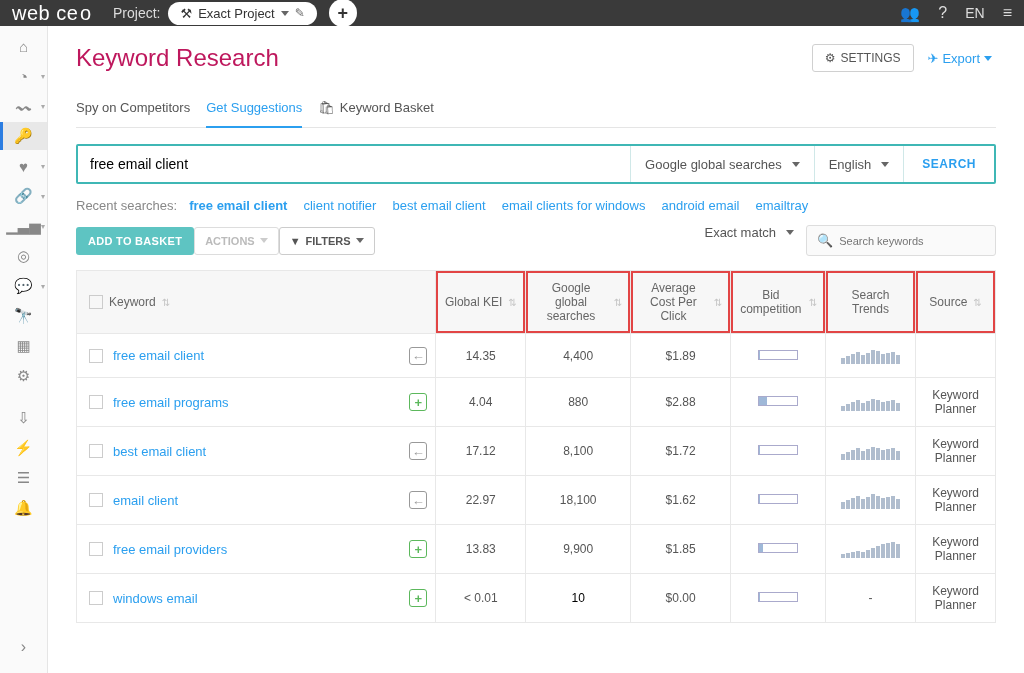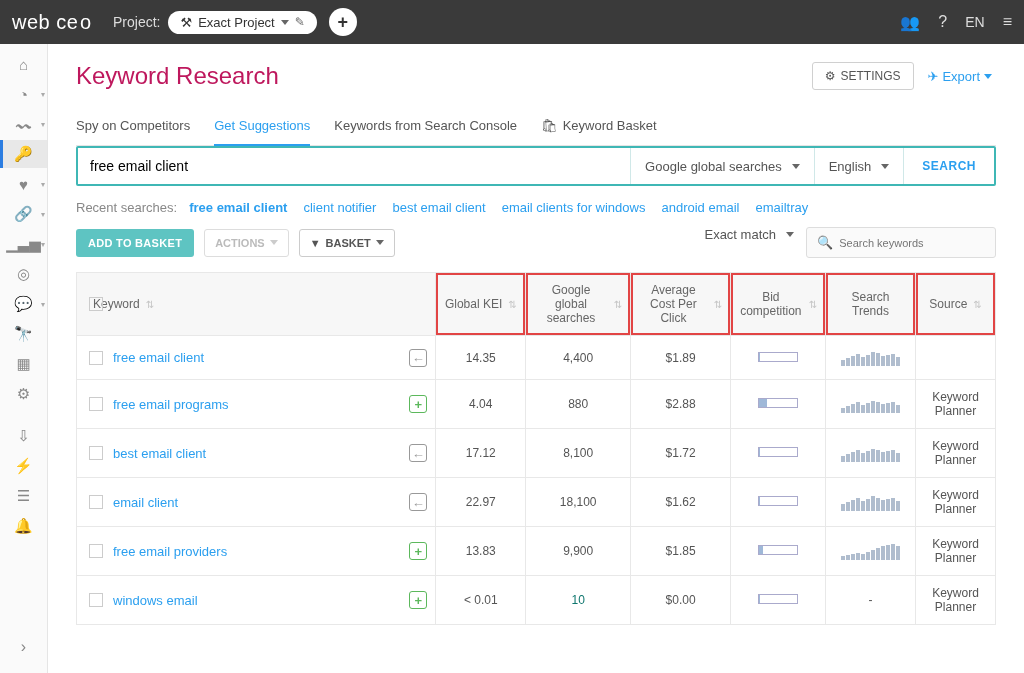--- a/index.html
+++ b/index.html
@@ -1,18 +1,18 @@
 <!DOCTYPE html>
 <html><head>
 <meta charset="utf-8">
 <style>
 * { box-sizing: border-box; margin: 0; padding: 0; }
 body { font-family: -apple-system, BlinkMacSystemFont, "Segoe UI", Arial, sans-serif; font-size: 13px; color: #333; background: #f5f5f5; }
 .app { display: flex; flex-direction: column; width: 1024px; height: 673px; overflow: hidden; }
-.topbar { background: #3a3a3a; color: #fff; height: 44px; display: flex; align-items: center; padding: 0 12px; }
+.topbar { background: #3a3a3a; color: #fff; height: 26px; display: flex; align-items: center; padding: 0 12px; }
 .logo { font-size: 20px; font-weight: 400; letter-spacing: 0.5px; margin-right: 20px; }
 .logo .w1 { font-weight: 300; }
 .logo .eo { letter-spacing: 2px; }
 .project-label { font-size: 14px; margin-right: 8px; color: #ddd; }
 .project-pill { background: #fff; color: #333; border-radius: 16px; padding: 4px 12px; display: flex; align-items: center; gap: 6px; font-size: 13px; }
 .caret-down { width: 0; height: 0; border-left: 4px solid transparent; border-right: 4px solid transparent; border-top: 5px solid #666; }
 .edit-icon{color:#666;font-size:12px;}
 .plus-circle { width: 28px; height: 28px; border-radius: 50%; background: #fff; display:flex; align-items:center; justify-content:center; margin-left:12px; color:#333; font-size:18px; font-weight:bold; cursor:pointer; }
 .topbar-right { margin-left:auto; display:flex; align-items:center; gap:18px; color:#ddd; font-size:14px; }
 .topbar-right .ic{font-size:16px;}
@@ -23,63 +23,63 @@
 .side-item.active::before{content:'';position:absolute;left:0;top:0;bottom:0;width:3px;background:#2b7de1;}
 .side-item .caret{position:absolute;right:2px;font-size:8px;color:#aaa;}
 .sidebar .spacer{height:10px;}
 .sidebar .expand{margin-top:auto;margin-bottom:12px;font-size:16px;color:#888;}
 .main { flex:1; overflow:auto; background:#fff; padding:18px 28px 0 28px; }
 .page-head { display:flex; align-items:center; margin-bottom:28px; }
 .page-title { font-size:24px; font-weight:400; color:#be185d; }
 .page-head-right { margin-left:auto; display:flex; gap:10px; }
 .btn-settings { border:1px solid #d0d0d0; padding:6px 12px; font-size:12px; color:#555; background:#fff; border-radius:3px; cursor:pointer; display:flex; align-items:center; gap:5px;}
 .btn-export { color:#2b9fef; font-size:13px; cursor:pointer; display:flex; align-items:center; gap:4px; padding:6px 4px;}
-.tabs { display:flex; gap:24px; border-bottom:1px solid #e5e5e5; }
+.tabs { display:flex; gap:16px; border-bottom:1px solid #e5e5e5; margin-bottom:16px; }
 .tab { padding:0 0 12px 0; font-size:13px; color:#555; cursor:pointer; position:relative; }
 .tab.active { color:#2b9fef; }
 .tab.active::after { content:''; position:absolute; bottom:-1px; left:0; right:0; height:2px; background:#2b9fef; }
 .tab.basket { display:flex; align-items:center; gap:5px; }
 .search-bar { display:flex; border:2px solid #3fb7b5; border-radius:2px; margin-bottom:14px; height:40px; }
 .search-bar input.kw { flex:1; border:none; padding:0 12px; font-size:14px; outline:none; }
 .sb-divider{width:1px;background:#d0e8e8;}
 .sb-select { padding:0 14px; display:flex; align-items:center; gap:10px; font-size:13px; color:#555; cursor:pointer; min-width:130px; justify-content:space-between;}
 .sb-select.small{min-width:80px;}
 .sb-search { padding:0 18px; color:#2b9fef; font-weight:600; font-size:12px; letter-spacing:0.5px; display:flex; align-items:center; cursor:pointer;}
 .recent{font-size:13px;color:#888;margin-bottom:12px;display:flex;flex-wrap:wrap;gap:4px;}
 .recent a{color:#2b9fef;margin:0 8px;cursor:pointer;}
 .recent a.first{font-weight:600;}
 .warning{border-left:3px solid #f0803c;padding:10px 12px;font-size:13px;color:#555;margin-bottom:14px;}
-.actions-row{display:flex;align-items:center;gap:10px;margin-bottom:14px;}
+.actions-row{display:flex;align-items:center;margin-bottom:14px;}
 .btn-teal{background:#5ec4c2;color:#fff;border:none;padding:8px 12px;font-size:11px;font-weight:600;border-radius:3px;cursor:pointer;letter-spacing:0.3px;}
 .btn-muted{background:#fff;color:#bbb;border:1px solid #ddd;padding:7px 10px;font-size:11px;font-weight:600;border-radius:3px;display:flex;align-items:center;gap:5px;cursor:default;}
 .btn-filters{background:#fff;color:#555;border:1px solid #ccc;padding:7px 10px;font-size:11px;font-weight:600;border-radius:3px;display:flex;align-items:center;gap:5px;cursor:pointer;}
 .actions-right{margin-left:auto;display:flex;align-items:flex-start;gap:12px;}
 .match-select{font-size:13px;color:#555;cursor:pointer;display:flex;align-items:center;gap:10px;}
 .kw-search{border:1px solid #ddd;border-radius:3px;padding:7px 10px;display:flex;align-items:center;gap:6px;width:190px;background:#fafafa;}
 .kw-search input{border:none;outline:none;font-size:11px;background:transparent;flex:1;}
 .kw-search .mag{color:#aaa;}
 table.kwtable{width:100%;border-collapse:collapse;}
 .kwtable th,.kwtable td{border:1px solid #e8e8e8;padding:10px 8px;font-size:12px;color:#555;text-align:center;vertical-align:middle;}
 .kwtable th{background:#f7f7f7;font-weight:400;color:#666;position:relative;}
-.kwtable th.kw-col{text-align:left;padding-left:16px;width:360px;}
+.kwtable th.kw-col{text-align:left;padding-left:32px;width:360px;}
 .kwtable td.kw-cell{text-align:left;padding-left:12px;}
 .kwtable td.kw-cell .row-inner{display:flex;align-items:center;gap:10px;}
 .kwtable td.kw-cell .cbox{width:14px;height:14px;border:1px solid #ccc;flex-shrink:0;}
 .kwtable td.kw-cell a{color:#2b9fef;cursor:pointer;font-size:13px;}
 .kwtable td.kw-cell .row-icon{margin-left:auto;width:18px;height:18px;border:1px solid;border-radius:3px;display:flex;align-items:center;justify-content:center;font-size:13px;font-weight:bold;}
 .row-icon.back{border-color:#bbb;color:#999;}
 .row-icon.plus{border-color:#5cb85c;color:#5cb85c;}
 .kwtable th .sort{color:#c5c5c5;margin-left:4px;font-size:10px;}
 .red-box{position:relative;}
 .red-box::after{content:'';position:absolute;top:0;left:0;right:0;bottom:0;border:2px solid #e24545;pointer-events:none;}
 .bid-bar{width:40px;height:10px;border:1px solid #aac;display:inline-block;position:relative;background:#fff;}
 .bid-fill{position:absolute;top:0;left:0;bottom:0;background:#9fb8d8;}
 .spark{display:inline-flex;align-items:flex-end;gap:1px;height:20px;}
 .spark span{width:4px;background:#b0bdce;display:inline-block;}
-.muted-val{color:#0f766e;}
+.muted-val{color:#000000;}
 .header-check{position:absolute;left:12px;top:50%;transform:translateY(-50%);width:14px;height:14px;border:1px solid #ccc;}
 .th-inner{display:flex;align-items:center;justify-content:center;gap:2px;}
 .th-inner.left{justify-content:flex-start;}
 </style>
 </head>
 <body>
 
 <div class="app">
   <div class="topbar">
     <div class="logo"><span class="w1">web</span> c<span class="eo">eo</span></div>
@@ -133,21 +133,20 @@
               <span>✈</span>
               <span>Export</span>
               <span class="caret-down" style="border-top-color:#2b9fef;"></span>
             </div>
         </div>
       </div>
 
       <div class="tabs">
         <div class="tab">Spy on Competitors</div>
         <div class="tab active">Get Suggestions</div>
-        <div class="tab">Keywords from Search Console</div>
         <div class="tab basket">
             <span>🛍</span>
             <span>Keyword Basket</span>
           </div>
       </div>
 
       <div class="search-bar">
         <input class="kw" value="free email client" style="">
         <div class="sb-divider"></div>
         <div class="sb-select">
@@ -170,21 +169,21 @@
 
 
       <div class="actions-row">
         <button class="btn-teal">ADD TO BASKET</button>
         <button class="btn-muted">
             <span>ACTIONS</span>
             <span class="caret-down" style="border-top-color:#ccc;"></span>
           </button>
         <button class="btn-filters">
             <span>▼</span>
-            <span>BASKET</span>
+            <span>FILTERS</span>
             <span class="caret-down"></span>
           </button>
         <div class="actions-right">
           <div class="match-select">
               <span>Exact match</span>
               <span class="caret-down"></span>
             </div>
           <div class="kw-search">
             <span class="mag">🔍</span>
             <input placeholder="Search keywords" style="">

